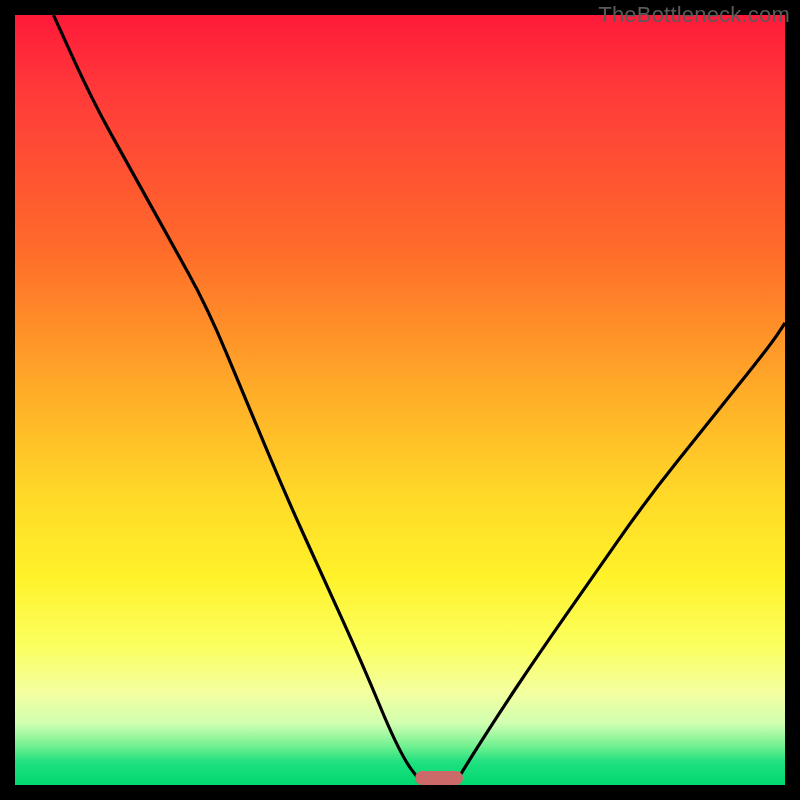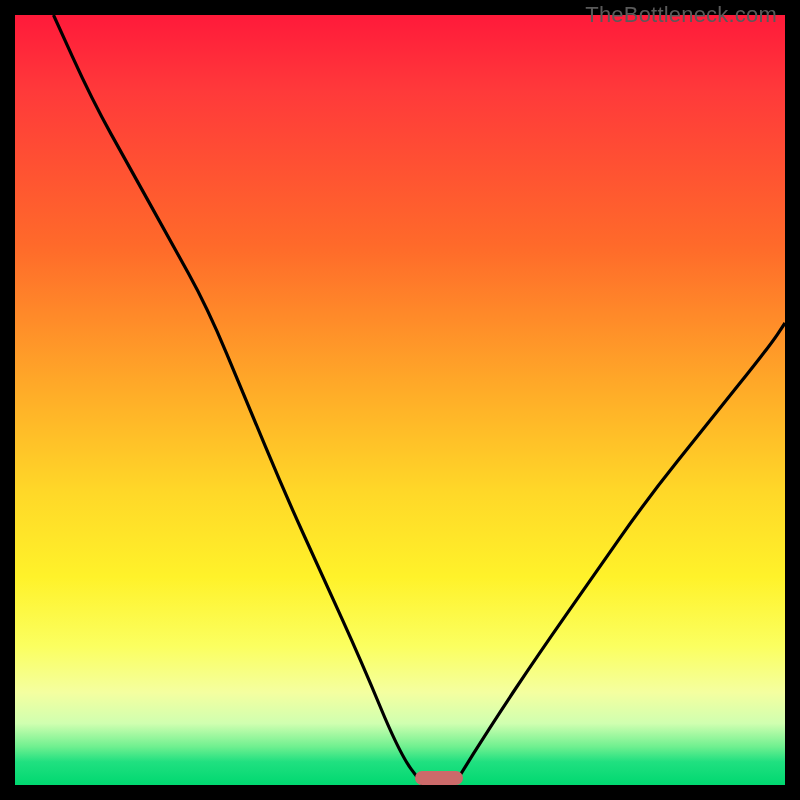--- a/index.html
+++ b/index.html
@@ -38,21 +38,21 @@
       #f4ffa0 88%,
       #d0ffb0 92%,
       #70f090 95%,
       #20e080 97%,
       #00d870 100%
     );
   }
   .watermark {
     position: absolute;
     top: 2px;
-    right: 23px;
+    right: 10px;
     color: #5a5a5a;
     font-size: 22px;
     font-weight: 500;
     letter-spacing: 0.2px;
     z-index: 10;
     text-align: right;
   }
   svg.curve {
     position: absolute;
     left: 0;

